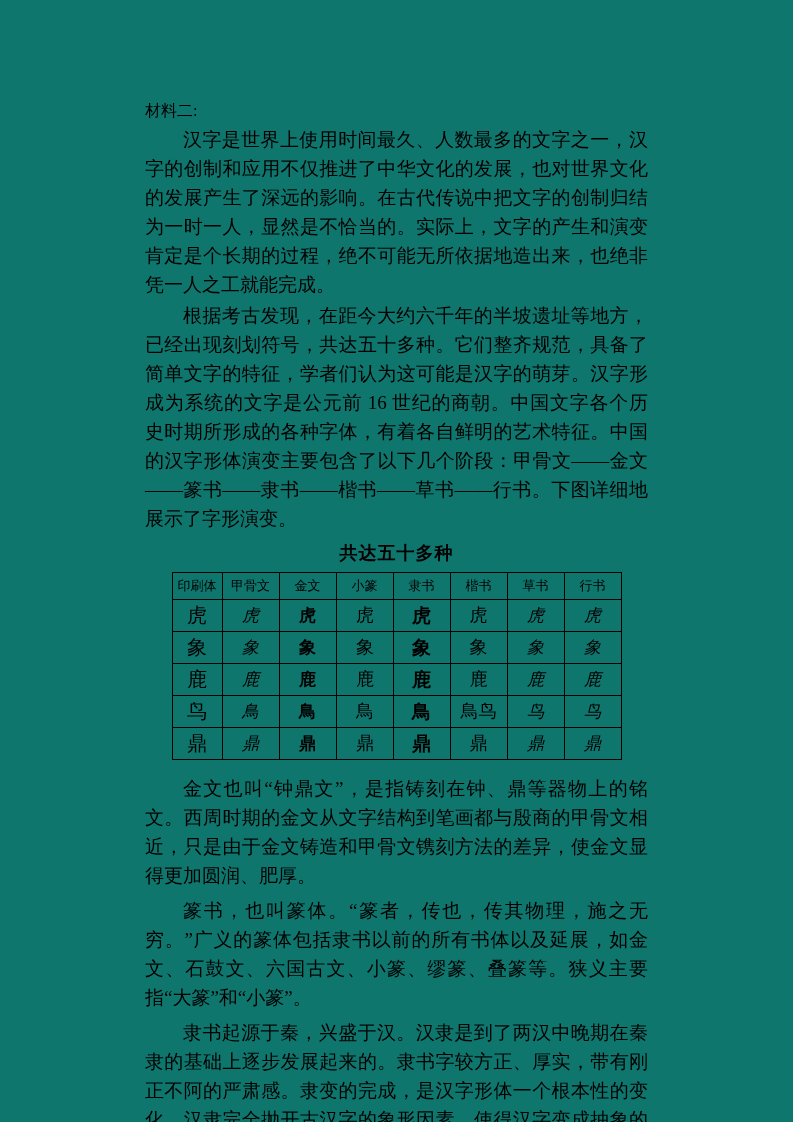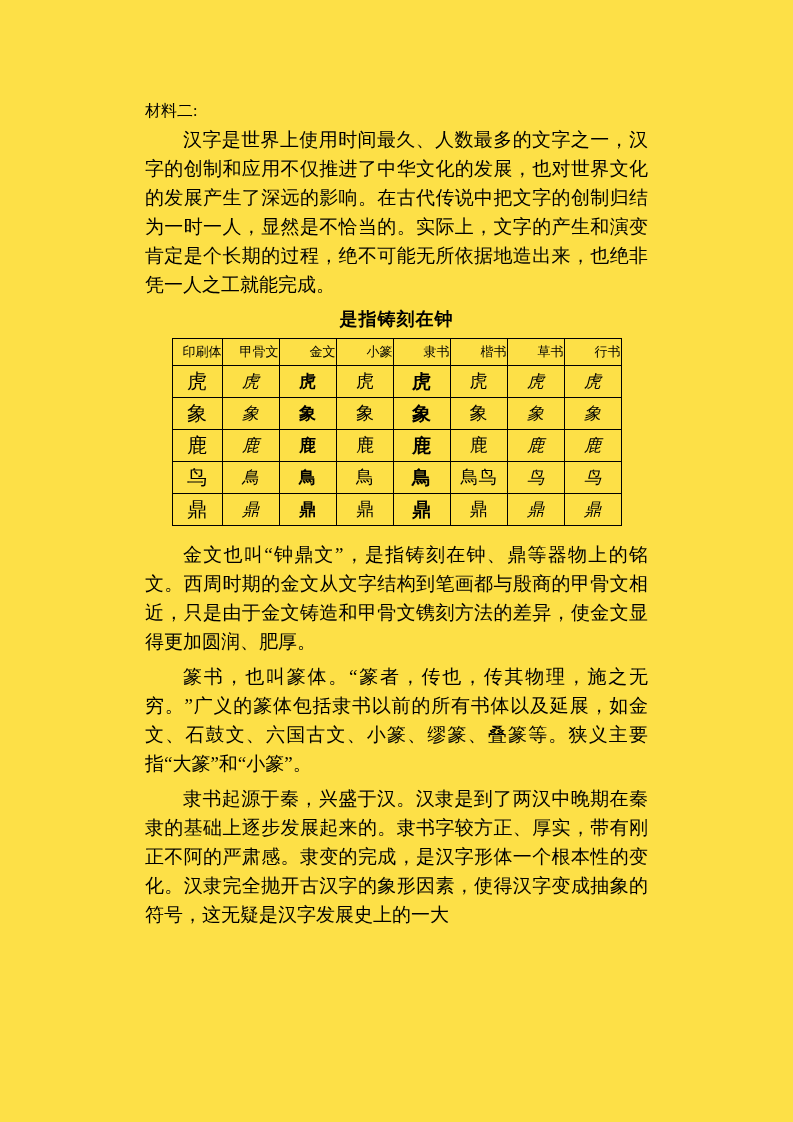--- a/index.html
+++ b/index.html
@@ -1,21 +1,21 @@
 <!DOCTYPE html>
 <html><head>
 <meta charset="utf-8">
 <style>
   * { margin: 0; padding: 0; box-sizing: border-box; }
   html, body { background: #ffffff; }
   .page {
     width: 793px;
     height: 1122px;
     margin: 0 auto;
-    background: #fde047;
+    background: #0f766e;
     position: relative;
     overflow: hidden;
     font-family: "Liberation Serif", serif;
     color: #000000;
   }
   .content {
     position: absolute;
     left: 145px;
     right: 145px;
     top: 96px;
@@ -54,21 +54,20 @@
     text-align: center;
     vertical-align: middle;
     overflow: hidden;
     white-space: nowrap;
   }
   .evo-table th {
     font-size: 13px;
     font-weight: normal;
     width: 57px;
     height: 27px;
-    text-align: right;
   }
   .evo-table th.c0 { width: 50px; }
   .evo-table td {
     height: 31px;
     font-size: 18px;
     line-height: 31px;
   }
   
   .evo-table td.c0 { font-size: 20px; }
   
@@ -83,23 +82,24 @@
 </head>
 <body>
 
 <div class="page">
   <div class="content">
 
     <p class="material-label">材料二:</p>
 
     <div class="before">
       <p class="para">汉字是世界上使用时间最久、人数最多的文字之一，汉字的创制和应用不仅推进了中华文化的发展，也对世界文化的发展产生了深远的影响。在古代传说中把文字的创制归结为一时一人，显然是不恰当的。实际上，文字的产生和演变肯定是个长期的过程，绝不可能无所依据地造出来，也绝非凭一人之工就能完成。</p>
+      <p class="para">根据考古发现，在距今大约六千年的半坡遗址等地方，已经出现刻划符号，共达五十多种。它们整齐规范，具备了简单文字的特征，学者们认为这可能是汉字的萌芽。汉字形成为系统的文字是公元前 16 世纪的商朝。中国文字各个历史时期所形成的各种字体，有着各自鲜明的艺术特征。中国的汉字形体演变主要包含了以下几个阶段：甲骨文——金文——篆书——隶书——楷书——草书——行书。下图详细地展示了字形演变。</p>
     </div>
 
-    <h3 class="table-title">是指铸刻在钟</h3>
+    <h3 class="table-title">共达五十多种</h3>
 
     <div class="table-wrap">
       <table class="evo-table">
         <thead>
           <tr>
             <th class="c0">印刷体</th>
             <th class="c1">甲骨文</th>
             <th class="c2">金文</th>
             <th class="c3">小篆</th>
             <th class="c4">隶书</th>

